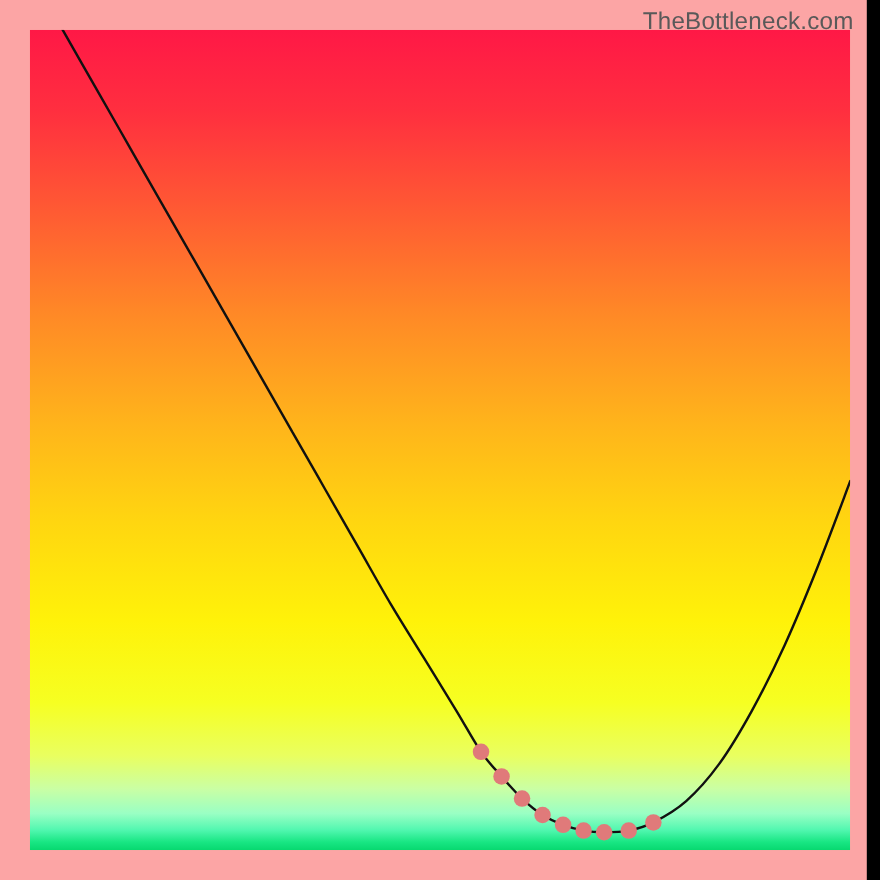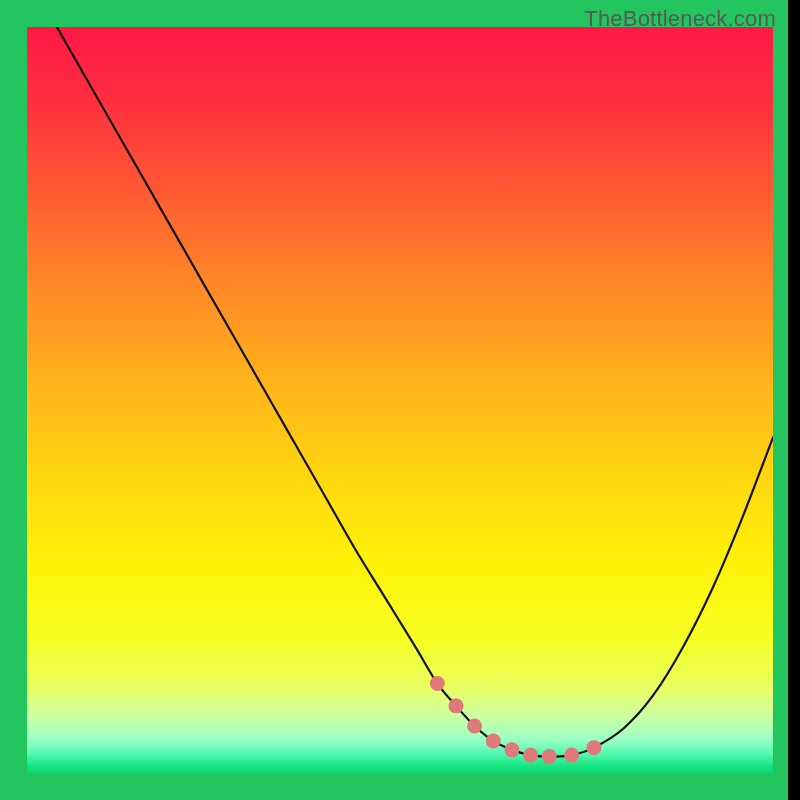--- a/index.html
+++ b/index.html
@@ -8,21 +8,21 @@
     width: 800px;
     height: 800px;
     overflow: hidden;
     background: #000;
     font-family: Arial, Helvetica, sans-serif;
   }
   .frame {
     position: relative;
     width: 788px;
     height: 800px;
-    background: #22c55e;
+    background: #fca5a5;
   }
   .plot-area {
     position: absolute;
     left: 27px;
     top: 27px;
     width: 746px;
     height: 746px;
     overflow: hidden;
   }
   .gradient-bg {

